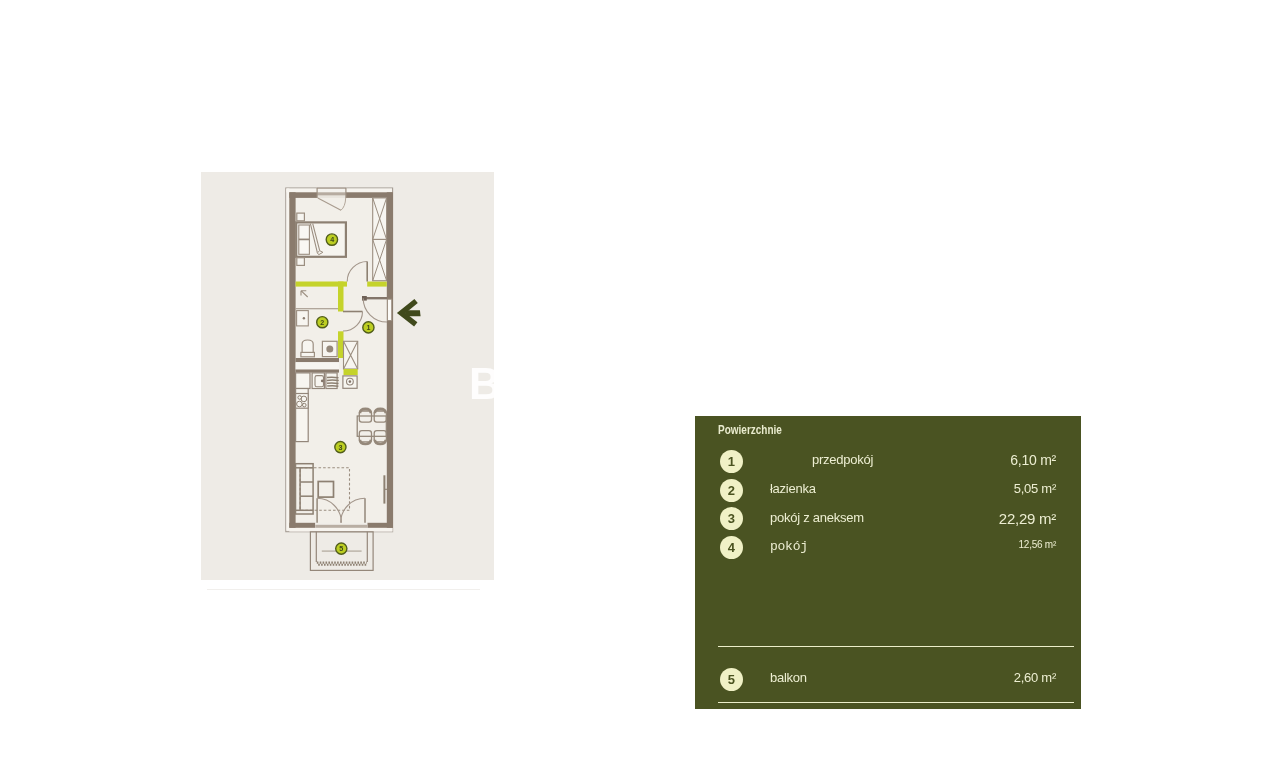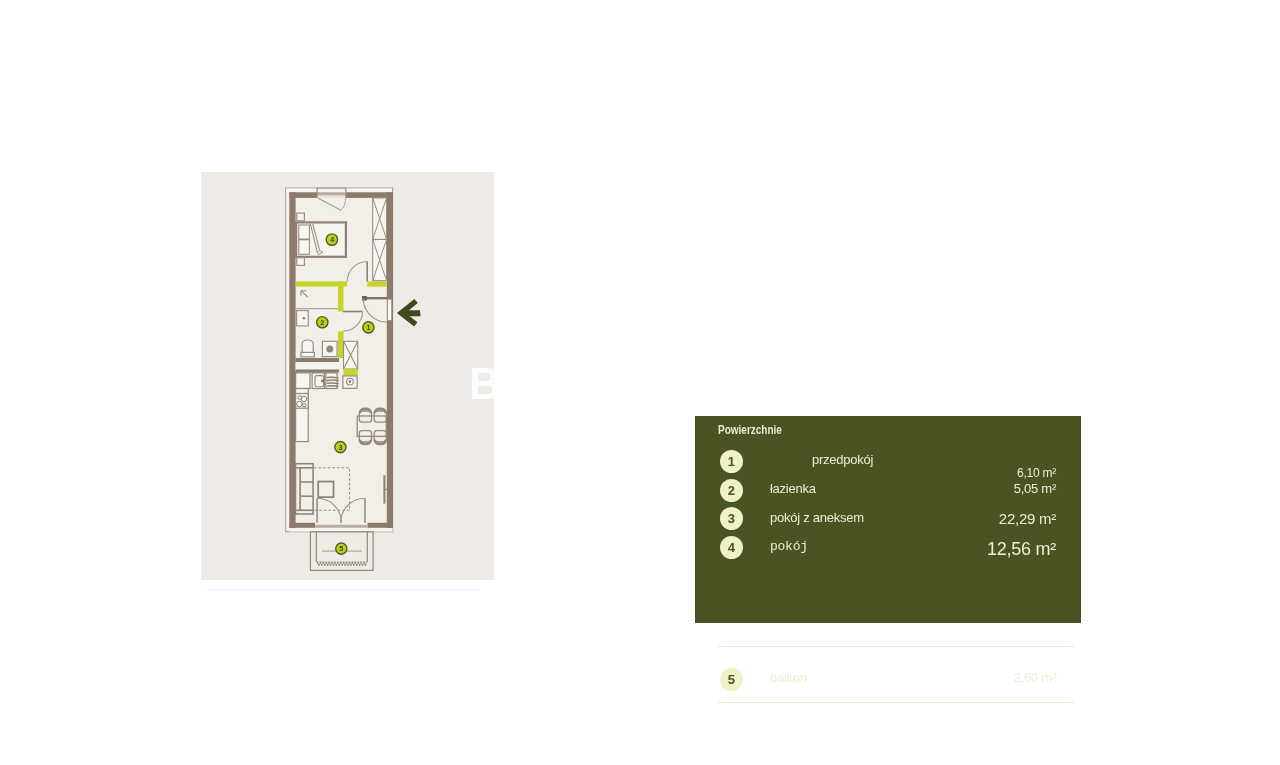--- a/index.html
+++ b/index.html
@@ -217,39 +217,39 @@
 <text x="332.2" y="242.2" font-size="7.2" font-weight="bold" fill="#3f4a17" text-anchor="middle" style="font-family:'Liberation Sans',sans-serif">4</text>
 </g>
 
 <g>
 <circle cx="341.3" cy="548.6" r="5.6" fill="#bcce22" stroke="#515d1b" stroke-width="1.4"></circle>
 <text x="341.3" y="551.2" font-size="7.2" font-weight="bold" fill="#3f4a17" text-anchor="middle" style="font-family:'Liberation Sans',sans-serif">5</text>
 </g>
 </g>
 </svg>
 
-<div class="abs" style="left:694.6px;top:415.9px;width:386.6px;height:207px;background:#4a5322;">
+<div class="abs" style="left:694.6px;top:415.9px;width:386.6px;height:293px;background:#4a5322;">
 
   <div class="abs" style="left:23.8px;top:7.5px;font-size:12.5px;font-weight:bold;color:#e9ebce;transform:scaleX(0.8);transform-origin:0 0;">Powierzchnie</div>
 
   <div class="abs" style="left:25.4px;top:33.8px;width:23px;height:23px;border-radius:50%;background:#f0f1c6;color:#4a5320;font-size:13px;font-weight:bold;text-align:center;line-height:23px;">1</div>
   <div class="abs" style="left:75.4px;top:36.3px;font-size:13px;letter-spacing:-0.25px;color:#edeed2;margin-left:42px;">przedpokój</div>
-  <div class="abs" style="right:25.2px;top:36.3px;font-size:12px;letter-spacing:-0.25px;color:#edeed2;margin-top:14px;">6,10 m²</div>
+  <div class="abs" style="right:25.2px;top:36.3px;font-size:14px;letter-spacing:-0.25px;color:#edeed2;">6,10 m²</div>
 
   <div class="abs" style="left:25.4px;top:63px;width:23px;height:23px;border-radius:50%;background:#f0f1c6;color:#4a5320;font-size:13px;font-weight:bold;text-align:center;line-height:23px;">2</div>
   <div class="abs" style="left:75.4px;top:65.5px;font-size:13px;letter-spacing:-0.25px;color:#edeed2;">łazienka</div>
   <div class="abs" style="right:25.2px;top:65.5px;font-size:13px;letter-spacing:-0.25px;color:#edeed2;">5,05 m²</div>
 
   <div class="abs" style="left:25.4px;top:91.4px;width:23px;height:23px;border-radius:50%;background:#f0f1c6;color:#4a5320;font-size:13px;font-weight:bold;text-align:center;line-height:23px;">3</div>
   <div class="abs" style="left:75.4px;top:93.9px;font-size:13px;letter-spacing:-0.25px;color:#edeed2;">pokój z aneksem</div>
   <div class="abs" style="right:25.2px;top:93.9px;font-size:15px;letter-spacing:-0.25px;color:#edeed2;">22,29 m²</div>
 
   <div class="abs" style="left:25.4px;top:120.6px;width:23px;height:23px;border-radius:50%;background:#f0f1c6;color:#4a5320;font-size:13px;font-weight:bold;text-align:center;line-height:23px;">4</div>
   <div class="abs" style="left:75.4px;top:123.1px;font-size:13px;letter-spacing:-0.25px;color:#edeed2;font-family:Liberation Mono, monospace;">pokój</div>
-  <div class="abs" style="right:25.2px;top:123.1px;font-size:18px;letter-spacing:-0.25px;color:#edeed2;">12,56 m²</div>
+  <div class="abs" style="right:25.2px;top:123.1px;font-size:10px;letter-spacing:-0.25px;color:#edeed2;">12,56 m²</div>
 
   <div class="abs" style="left:23.8px;top:230.1px;width:355.3px;height:1px;background:#eceeca;"></div>
 
   <div class="abs" style="left:25.4px;top:251.9px;width:23px;height:23px;border-radius:50%;background:#f0f1c6;color:#4a5320;font-size:13px;font-weight:bold;text-align:center;line-height:23px;">5</div>
   <div class="abs" style="left:75.4px;top:254.4px;font-size:13px;letter-spacing:-0.25px;color:#edeed2;">balkon</div>
   <div class="abs" style="right:25.2px;top:254.4px;font-size:13px;letter-spacing:-0.25px;color:#edeed2;">2,60 m²</div>
 
   <div class="abs" style="left:23.8px;top:285.7px;width:355.3px;height:1px;background:#eceeca;"></div>
 </div>
 

